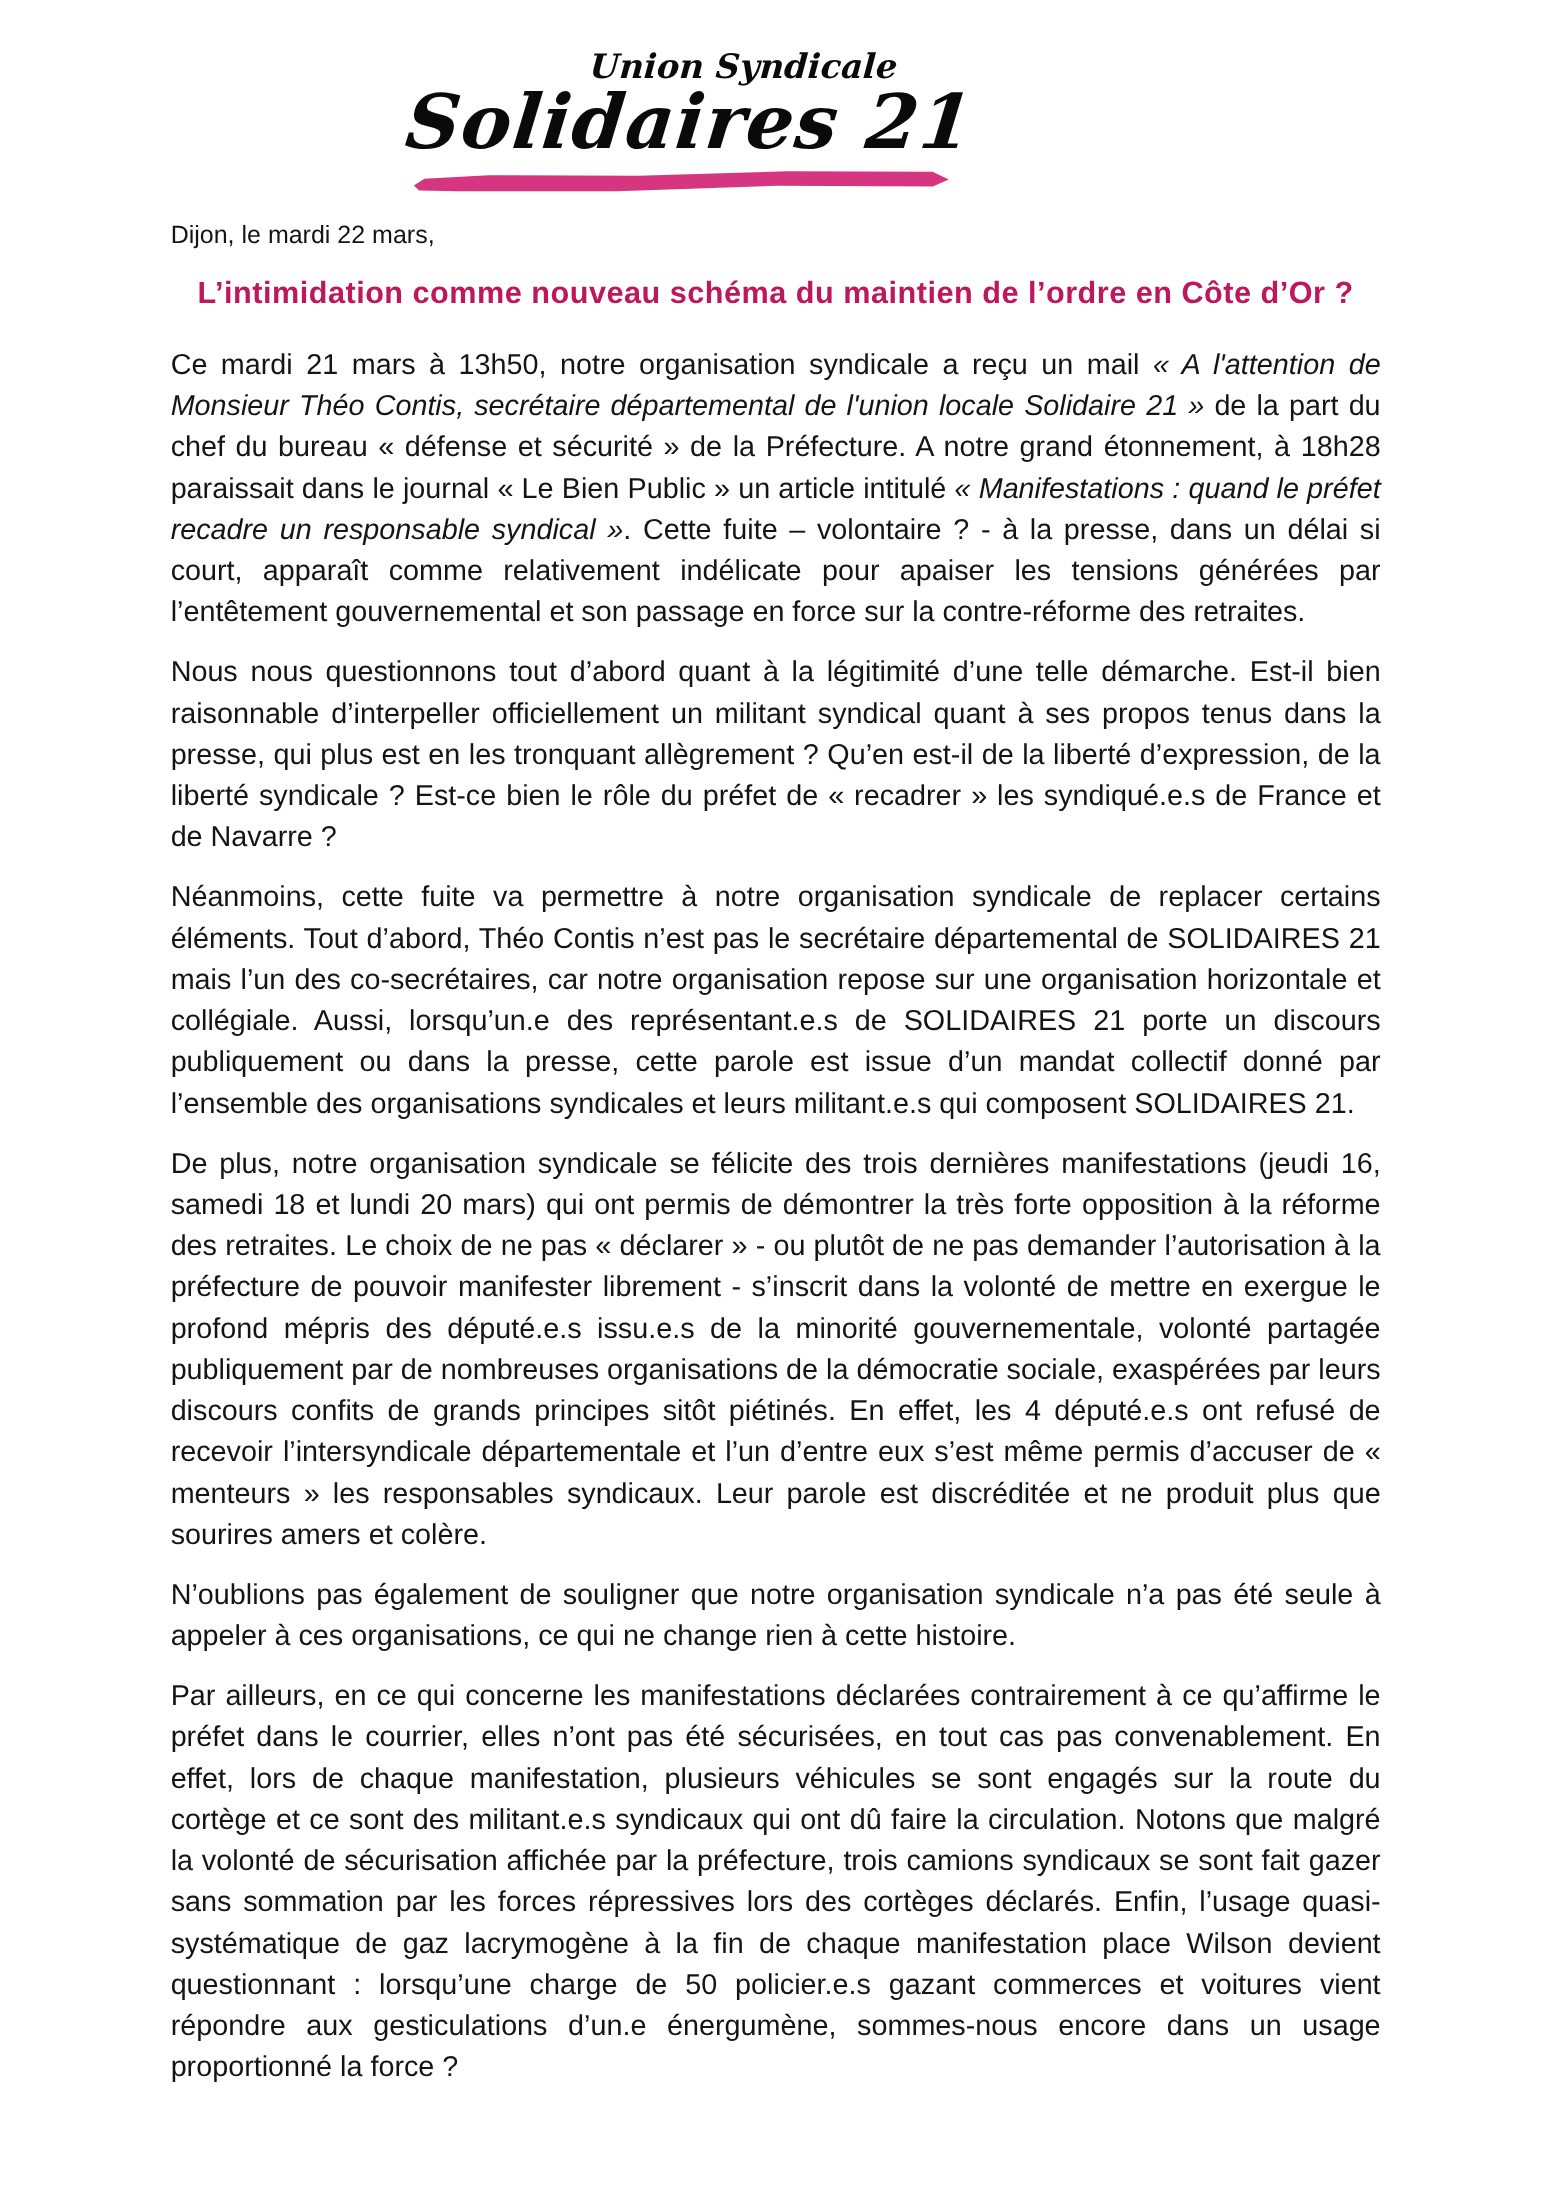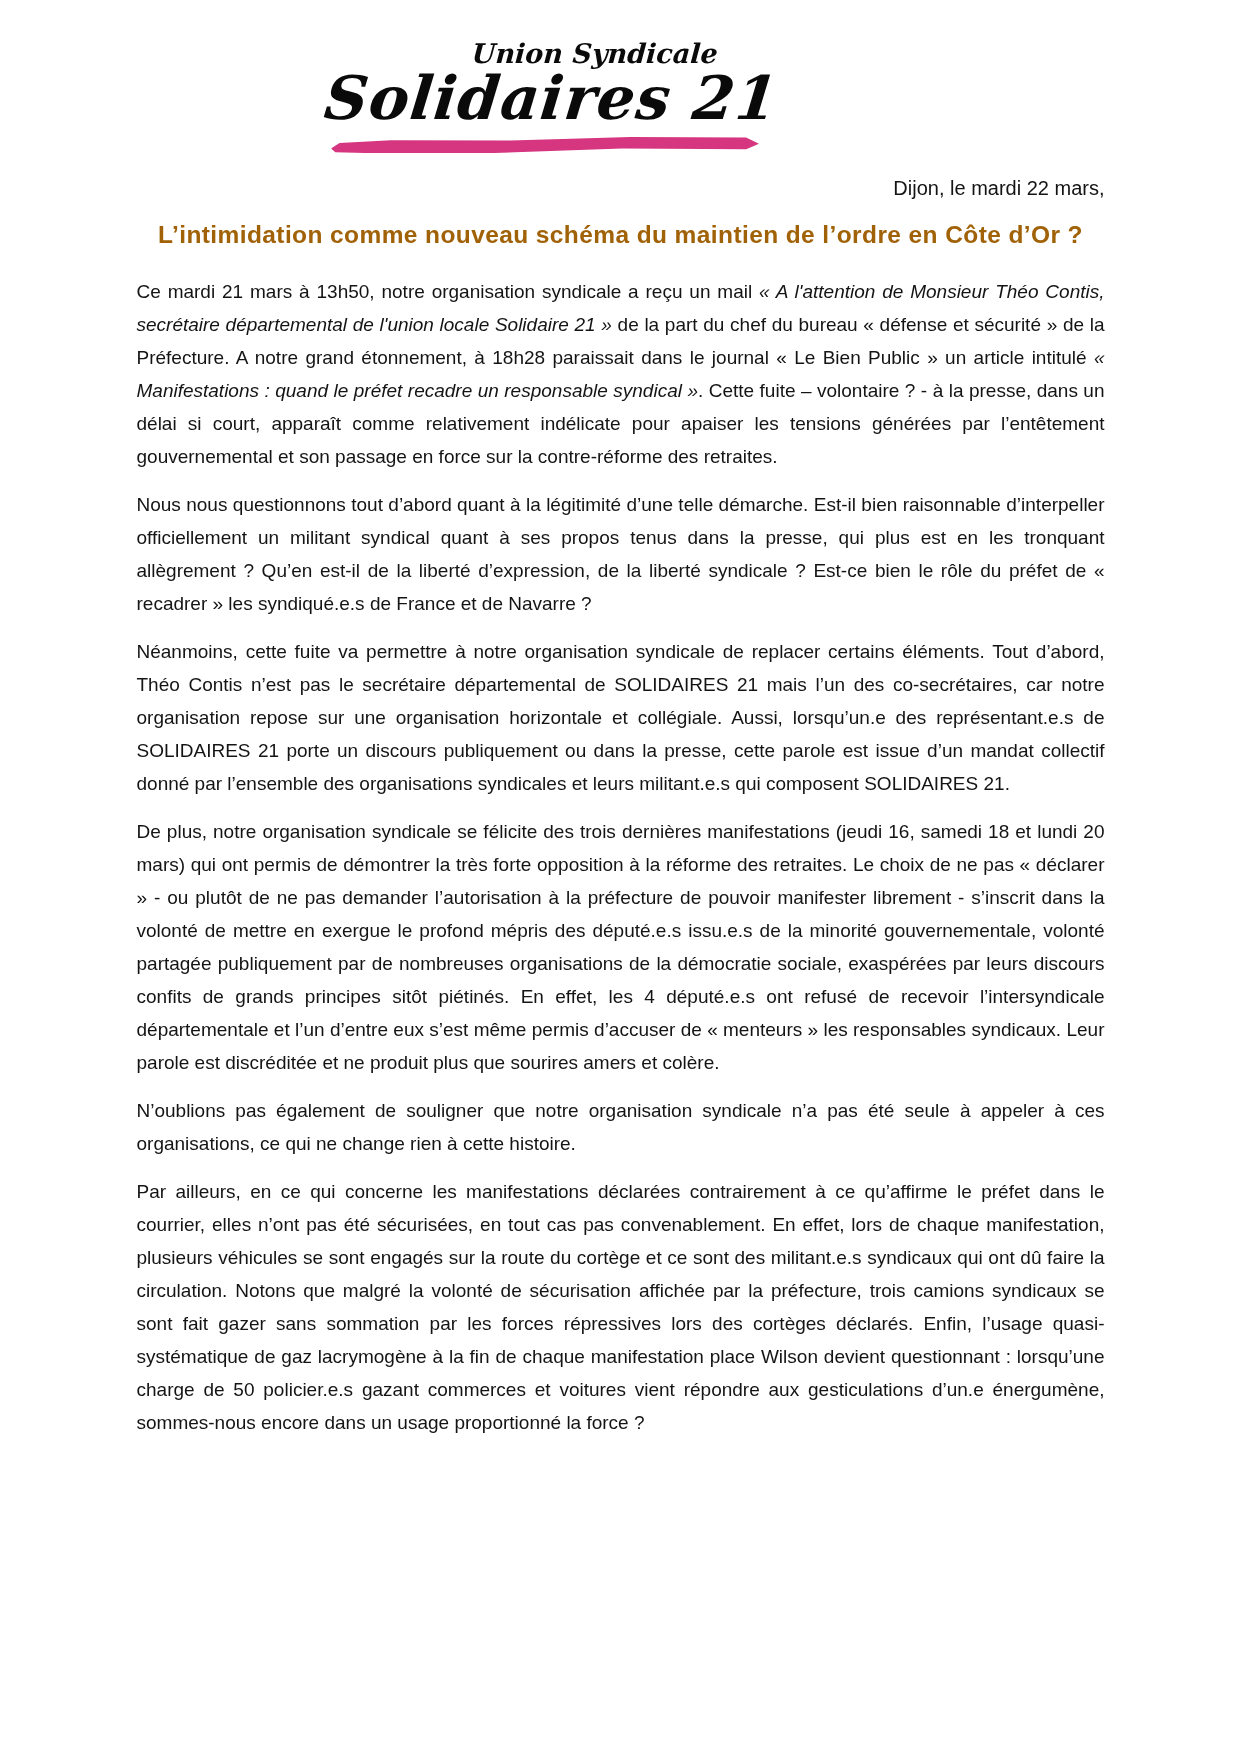--- a/index.html
+++ b/index.html
@@ -47,40 +47,39 @@
     transform: rotate(-0.7deg);
     clip-path: polygon(0% 55%, 2% 22%, 14% 8%, 42% 20%, 70% 6%, 97% 18%, 100% 58%, 97% 92%, 68% 78%, 38% 96%, 8% 86%, 1% 80%);
   }
   
   .content {
     width: 968px;
     margin: 0 auto;
   }
   .date-line {
     margin-top: 22px;
-    text-align: right;
     font-size: 20px;
     line-height: 1.3;
   }
   .doc-title {
     margin: 18px 0 0 0;
     font-size: 24.5px;
     font-weight: 700;
     letter-spacing: 0.4px;
     text-align: center;
     line-height: 1.3;
     white-space: nowrap;
   }
   .body-text {
     display: block;
     margin-top: 24px;
   }
   .para {
     margin: 0 0 15px 0;
-    font-size: 19px;
+    font-size: 23px;
     line-height: 33px;
     text-align: justify;
   }
   .run.normal { font-weight: 400; font-style: normal; }
   .run.bold   { font-weight: 400; font-style: normal; margin-top: 32px; }
   .run.italic { font-weight: 400; font-style: italic; }
 </style>
 </head>
 <body>
 
@@ -88,21 +87,21 @@
 
   <header class="logo-block">
     <div class="logo-top">Union Syndicale</div>
     <div class="logo-main">Solidaires 21</div>
     <div class="logo-underline" style="background: rgb(214, 53, 127);"></div>
   </header>
 
   <div class="content">
     <div class="date-line">Dijon, le mardi 22 mars,</div>
 
-    <h1 class="doc-title" style="color: #a16207;">L’intimidation comme nouveau schéma du maintien de l’ordre en Côte d’Or ?</h1>
+    <h1 class="doc-title" style="color: #be185d;">L’intimidation comme nouveau schéma du maintien de l’ordre en Côte d’Or ?</h1>
 
     <main class="body-text">
         <p class="para"><span class="run normal">Ce mardi 21 mars à 13h50, notre organisation syndicale a reçu un mail </span><span class="run italic">« A l'attention de Monsieur Théo Contis, secrétaire départemental de l'union locale Solidaire 21 »</span><span class="run normal"> de la part du chef du bureau « défense et sécurité » de la Préfecture. A notre grand étonnement, à 18h28 paraissait dans le journal « Le Bien Public » un article intitulé </span><span class="run italic">« Manifestations : quand le préfet recadre un responsable syndical »</span><span class="run normal">. Cette fuite – volontaire ? - à la presse, dans un délai si court, apparaît comme relativement indélicate pour apaiser les tensions générées par l’entêtement gouvernemental et son passage en force sur la contre-réforme des retraites.</span></p>
         <p class="para"><span class="run normal">Nous nous questionnons tout d’abord quant à la légitimité d’une telle démarche. Est-il bien raisonnable d’interpeller officiellement un militant syndical quant à ses propos tenus dans la presse, qui plus est en les tronquant allègrement ? Qu’en est-il de la liberté d’expression, de la liberté syndicale ? Est-ce bien le rôle du préfet de « recadrer » les syndiqué.e.s de France et de Navarre ?</span></p>
         <p class="para"><span class="run normal">Néanmoins, cette fuite va permettre à notre organisation syndicale de replacer certains éléments. Tout d’abord, Théo Contis n’est pas le secrétaire départemental de SOLIDAIRES 21 mais l’un des co-secrétaires, car notre organisation repose sur une organisation horizontale et collégiale. </span><span class="run bold">Aussi, lorsqu’un.e des représentant.e.s de SOLIDAIRES 21 porte un discours publiquement ou dans la presse, cette parole est issue d’un mandat collectif donné par l’ensemble des organisations syndicales et leurs militant.e.s qui composent SOLIDAIRES 21.</span></p>
         <p class="para"><span class="run normal">De plus, notre organisation syndicale se félicite des trois dernières manifestations (jeudi 16, samedi 18 et lundi 20 mars) qui ont permis de démontrer la très forte opposition à la réforme des retraites. Le choix de ne pas « déclarer » - ou plutôt de ne pas demander l’autorisation à la préfecture de pouvoir manifester librement - s’inscrit dans la volonté de mettre en exergue le profond mépris des député.e.s issu.e.s de la minorité gouvernementale, volonté partagée publiquement par de nombreuses organisations de la démocratie sociale,  exaspérées par leurs discours confits de grands principes sitôt piétinés. En effet, les 4 député.e.s ont refusé de recevoir l’intersyndicale départementale et l’un d’entre eux s’est même permis d’accuser de « menteurs » les responsables syndicaux. </span><span class="run bold">Leur parole est discréditée et ne produit plus que sourires amers et colère.</span></p>
         <p class="para"><span class="run normal">N’oublions pas également de souligner que notre organisation syndicale n’a pas été seule à appeler à ces organisations, ce qui ne change rien à cette histoire.</span></p>
         <p class="para"><span class="run normal">Par ailleurs, en ce qui concerne les manifestations déclarées contrairement à ce qu’affirme le préfet dans le courrier, elles n’ont pas été sécurisées, en tout cas pas convenablement. En effet, lors de chaque manifestation, plusieurs véhicules se sont engagés sur la route du cortège et ce sont des militant.e.s syndicaux qui ont dû faire la circulation. Notons que malgré la volonté de sécurisation affichée par la préfecture, trois camions syndicaux se sont fait gazer sans sommation par les forces répressives lors des cortèges déclarés. </span><span class="run bold">Enfin, l’usage quasi-systématique de gaz lacrymogène à la fin de chaque manifestation place Wilson devient questionnant</span><span class="run normal"> : lorsqu’une charge de 50 policier.e.s gazant commerces et voitures vient répondre aux gesticulations d’un.e  énergumène, sommes-nous encore dans un usage proportionné la force ?</span></p>
       </main>
   </div>

